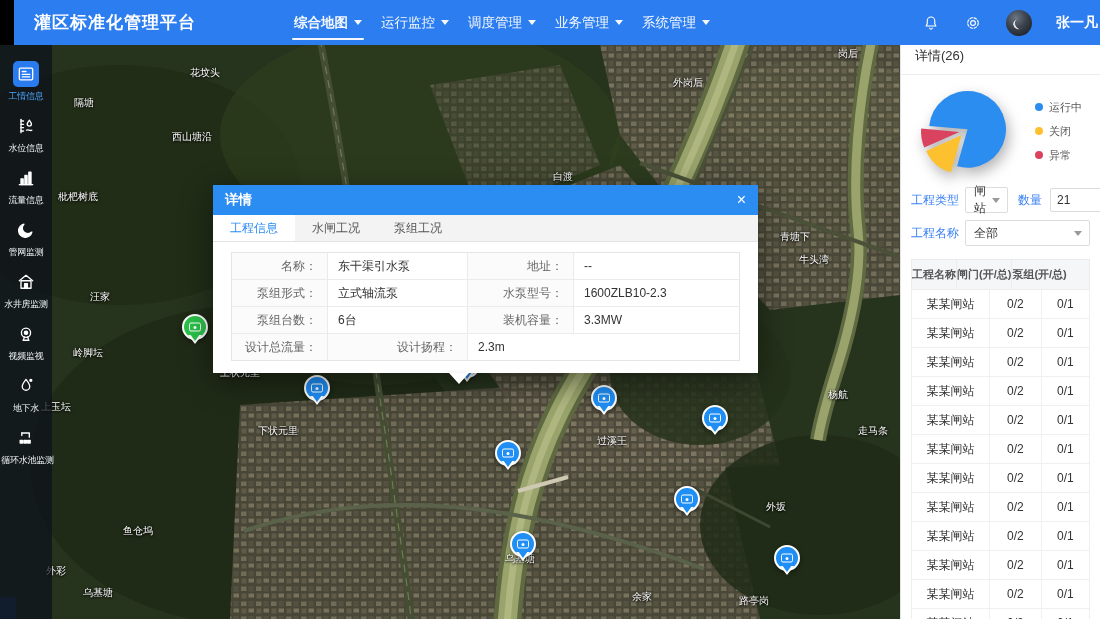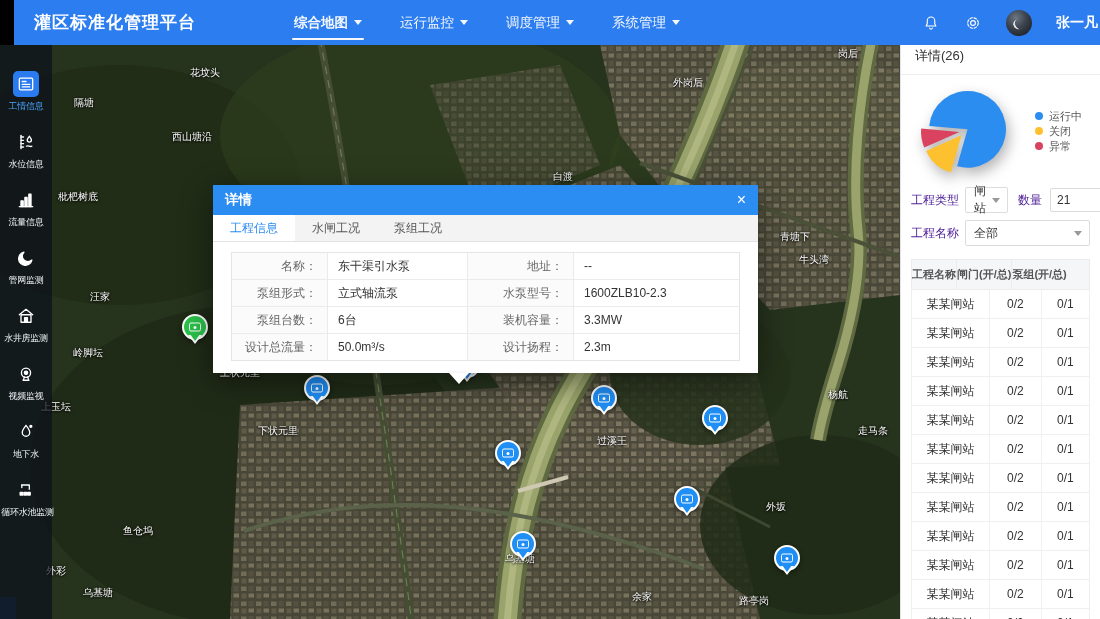--- a/index.html
+++ b/index.html
@@ -3,21 +3,21 @@
 <meta charset="utf-8">
 <style>
   html,body{margin:0;padding:0}
   body{width:1100px;height:619px;position:relative;overflow:hidden;background:#000;
        font-family:"Liberation Sans","DejaVu Sans",sans-serif;-webkit-font-smoothing:antialiased}
 
   
   .navbar{position:absolute;left:14px;top:0;width:1100px;height:45px;background:#2c7df0;z-index:20;
           display:flex;align-items:center;color:#fff}
   .app-title{font-size:17px;font-weight:bold;margin-left:20px;letter-spacing:1px}
-  .nav-menus{display:flex;gap:38px;margin-left:98px;height:100%}
+  .nav-menus{display:flex;gap:19px;margin-left:98px;height:100%}
   .nav-item{position:relative;display:flex;align-items:center;font-size:13.5px;cursor:pointer;opacity:.95}
   .nav-item.active{font-weight:bold}
   .nav-item.active::after{content:"";position:absolute;left:-2px;right:-2px;bottom:5px;height:2px;background:#fff;border-radius:1px}
   .caret{width:0;height:0;border:4px solid transparent;border-top:5px solid #fff;margin-left:6px;margin-top:4px}
   .nav-right{margin-left:auto;display:flex;align-items:center;gap:24px;padding-right:16px}
   .nav-ico{width:18px;height:18px;display:flex;cursor:pointer}
   .nav-ico svg{width:18px;height:18px}
   .nav-ico svg *{stroke:#fff;stroke-width:1.5;fill:none;stroke-linecap:round;stroke-linejoin:round}
   .avatar{width:26px;height:26px;border-radius:50%;position:relative;overflow:hidden;cursor:pointer;
           background:radial-gradient(circle at 38% 30%,#6b7684 0%,#39404b 45%,#15181d 100%)}
@@ -39,21 +39,21 @@
           border:5px solid transparent;border-top:7px solid var(--pin,#1f8ef5)}
   .pin-core{position:absolute;left:50%;top:50%;transform:translate(-50%,-50%);width:10px;height:7px;
           border:1.5px solid #fff;border-radius:2px}
   .pin-core::after{content:"";position:absolute;left:50%;top:50%;transform:translate(-50%,-50%);
           width:3px;height:3px;border-radius:50%;background:#fff}
   .map-corner{position:absolute;left:0;bottom:0;width:16px;height:22px;background:#1d3a66;opacity:.9;z-index:3}
 
   
   .sidebar{position:absolute;left:0;top:45px;bottom:0;width:52px;background:rgba(13,17,26,.72);z-index:6;
            padding-top:10px;text-align:center}
-  .side-item{margin:16px 0 10px;cursor:pointer}
+  .side-item{margin:6px 0 10px;cursor:pointer}
   .icon-slot{width:26px;height:26px;margin:0 auto 3px;display:flex;align-items:center;justify-content:center}
   .icon-slot svg{width:20px;height:20px}
   .icon-slot svg *{stroke:#fff;stroke-width:1.6;stroke-linecap:round;stroke-linejoin:round}
   .side-item.active .icon-slot{background:#2a7bf0;border-radius:5px}
   .side-label{font-size:9.5px;color:#eef2f8;letter-spacing:-.3px;white-space:nowrap;transform:scale(.95)}
   .side-item.active .side-label{color:#49a4ff}
 
   
   .modal{position:absolute;left:213px;top:185px;width:545px;z-index:12;background:#3b82f6;
          box-shadow:0 8px 30px rgba(0,0,0,.45)}
@@ -74,26 +74,26 @@
   .fcell{display:flex;align-items:center;font-size:12px;border-right:1px solid #ebebeb;padding:0 10px;overflow:hidden}
   .fcell:last-child{border-right:none}
   .fcell.lab{justify-content:flex-end;color:#666;background:#fbfbfb}
   .fcell.val{color:#333}
 
   
   .rpanel{position:absolute;left:900px;top:45px;right:0;bottom:0;background:#fff;z-index:15;border-left:1px solid #e4e4e4}
   .rp-title{padding:2px 14px 9px;font-size:13px;color:#333;border-bottom:1px solid #ececec}
   .pie-wrap{display:flex;align-items:center;padding:6px 8px 2px 12px;height:100px}
   #pie-svg{width:112px;height:100px;filter:drop-shadow(3px 6px 7px rgba(0,0,0,.3))}
-  .legend{margin-left:10px;display:flex;flex-direction:column;}
+  .legend{margin-left:10px;display:flex;flex-direction:column;gap:9px}
   .legend-item{display:flex;align-items:center;gap:6px;font-size:11px;color:#555;cursor:pointer}
   .dot{width:8px;height:8px;border-radius:50%;flex:none}
   .filters{padding:4px 10px 6px}
   .f-row{display:flex;align-items:center;margin-bottom:7px}
-  .f-label{font-size:12px;color:#4c1d95;margin-right:6px;flex:none}
+  .f-label{font-size:12px;color:#3b82f6;margin-right:6px;flex:none}
   .sel{display:inline-flex;align-items:center;justify-content:space-between;border:1px solid #dcdcdc;
        border-radius:2px;height:24px;padding:0 7px 0 8px;font-size:12px;color:#333;background:#fff;cursor:pointer}
   .sel-caret{width:0;height:0;border:4px solid transparent;border-top:5px solid #999;margin-top:4px;margin-left:6px}
   .sel.w1{width:82px}.sel.w2{width:148px}
   .num-input{width:38px;height:22px;border:1px solid #dcdcdc;border-radius:2px;font-size:12px;color:#333;
        padding:0 6px;margin-left:2px;font-family:inherit}
   .rp-table{margin:0 10px}
   .rp-thead{display:flex;background:#f5f6f8;border:1px solid #ececec}
   .th{font-size:11px;font-weight:bold;color:#555;text-align:center;padding:7px 0;border-right:1px solid #ececec}
   .th:last-child{border-right:none}
@@ -117,20 +117,24 @@
       <div class="nav-item">
         <span>运行监控</span>
         <i class="caret"></i>
       </div>
 
       <div class="nav-item">
         <span>调度管理</span>
         <i class="caret"></i>
       </div>
 
+      <div class="nav-item">
+        <span>业务管理</span>
+        <i class="caret"></i>
+      </div>
 
       <div class="nav-item">
         <span>系统管理</span>
         <i class="caret"></i>
       </div>
     </nav>
   <div class="nav-right">
     <span class="nav-ico">
       <svg viewBox="0 0 24 24">
           <path d="M12 4a5 5 0 0 0-5 5v4l-1.5 3h13L17 13V9a5 5 0 0 0-5-5z"></path>
@@ -411,21 +415,20 @@
 
         <div class="frow">
           <div class="fcell lab">泵组台数：</div>
           <div class="fcell val">6台</div>
           <div class="fcell lab">装机容量：</div>
           <div class="fcell val">3.3MW</div>
         </div>
 
         <div class="frow">
           <div class="fcell lab">设计总流量：</div>
-          <div class="fcell val">50.0m³/s</div>
           <div class="fcell lab">设计扬程：</div>
           <div class="fcell val">2.3m</div>
         </div>
       </div>
   </div>
 </div>
 
 <aside class="rpanel">
   <div class="rp-title">详情(26)</div>
 

